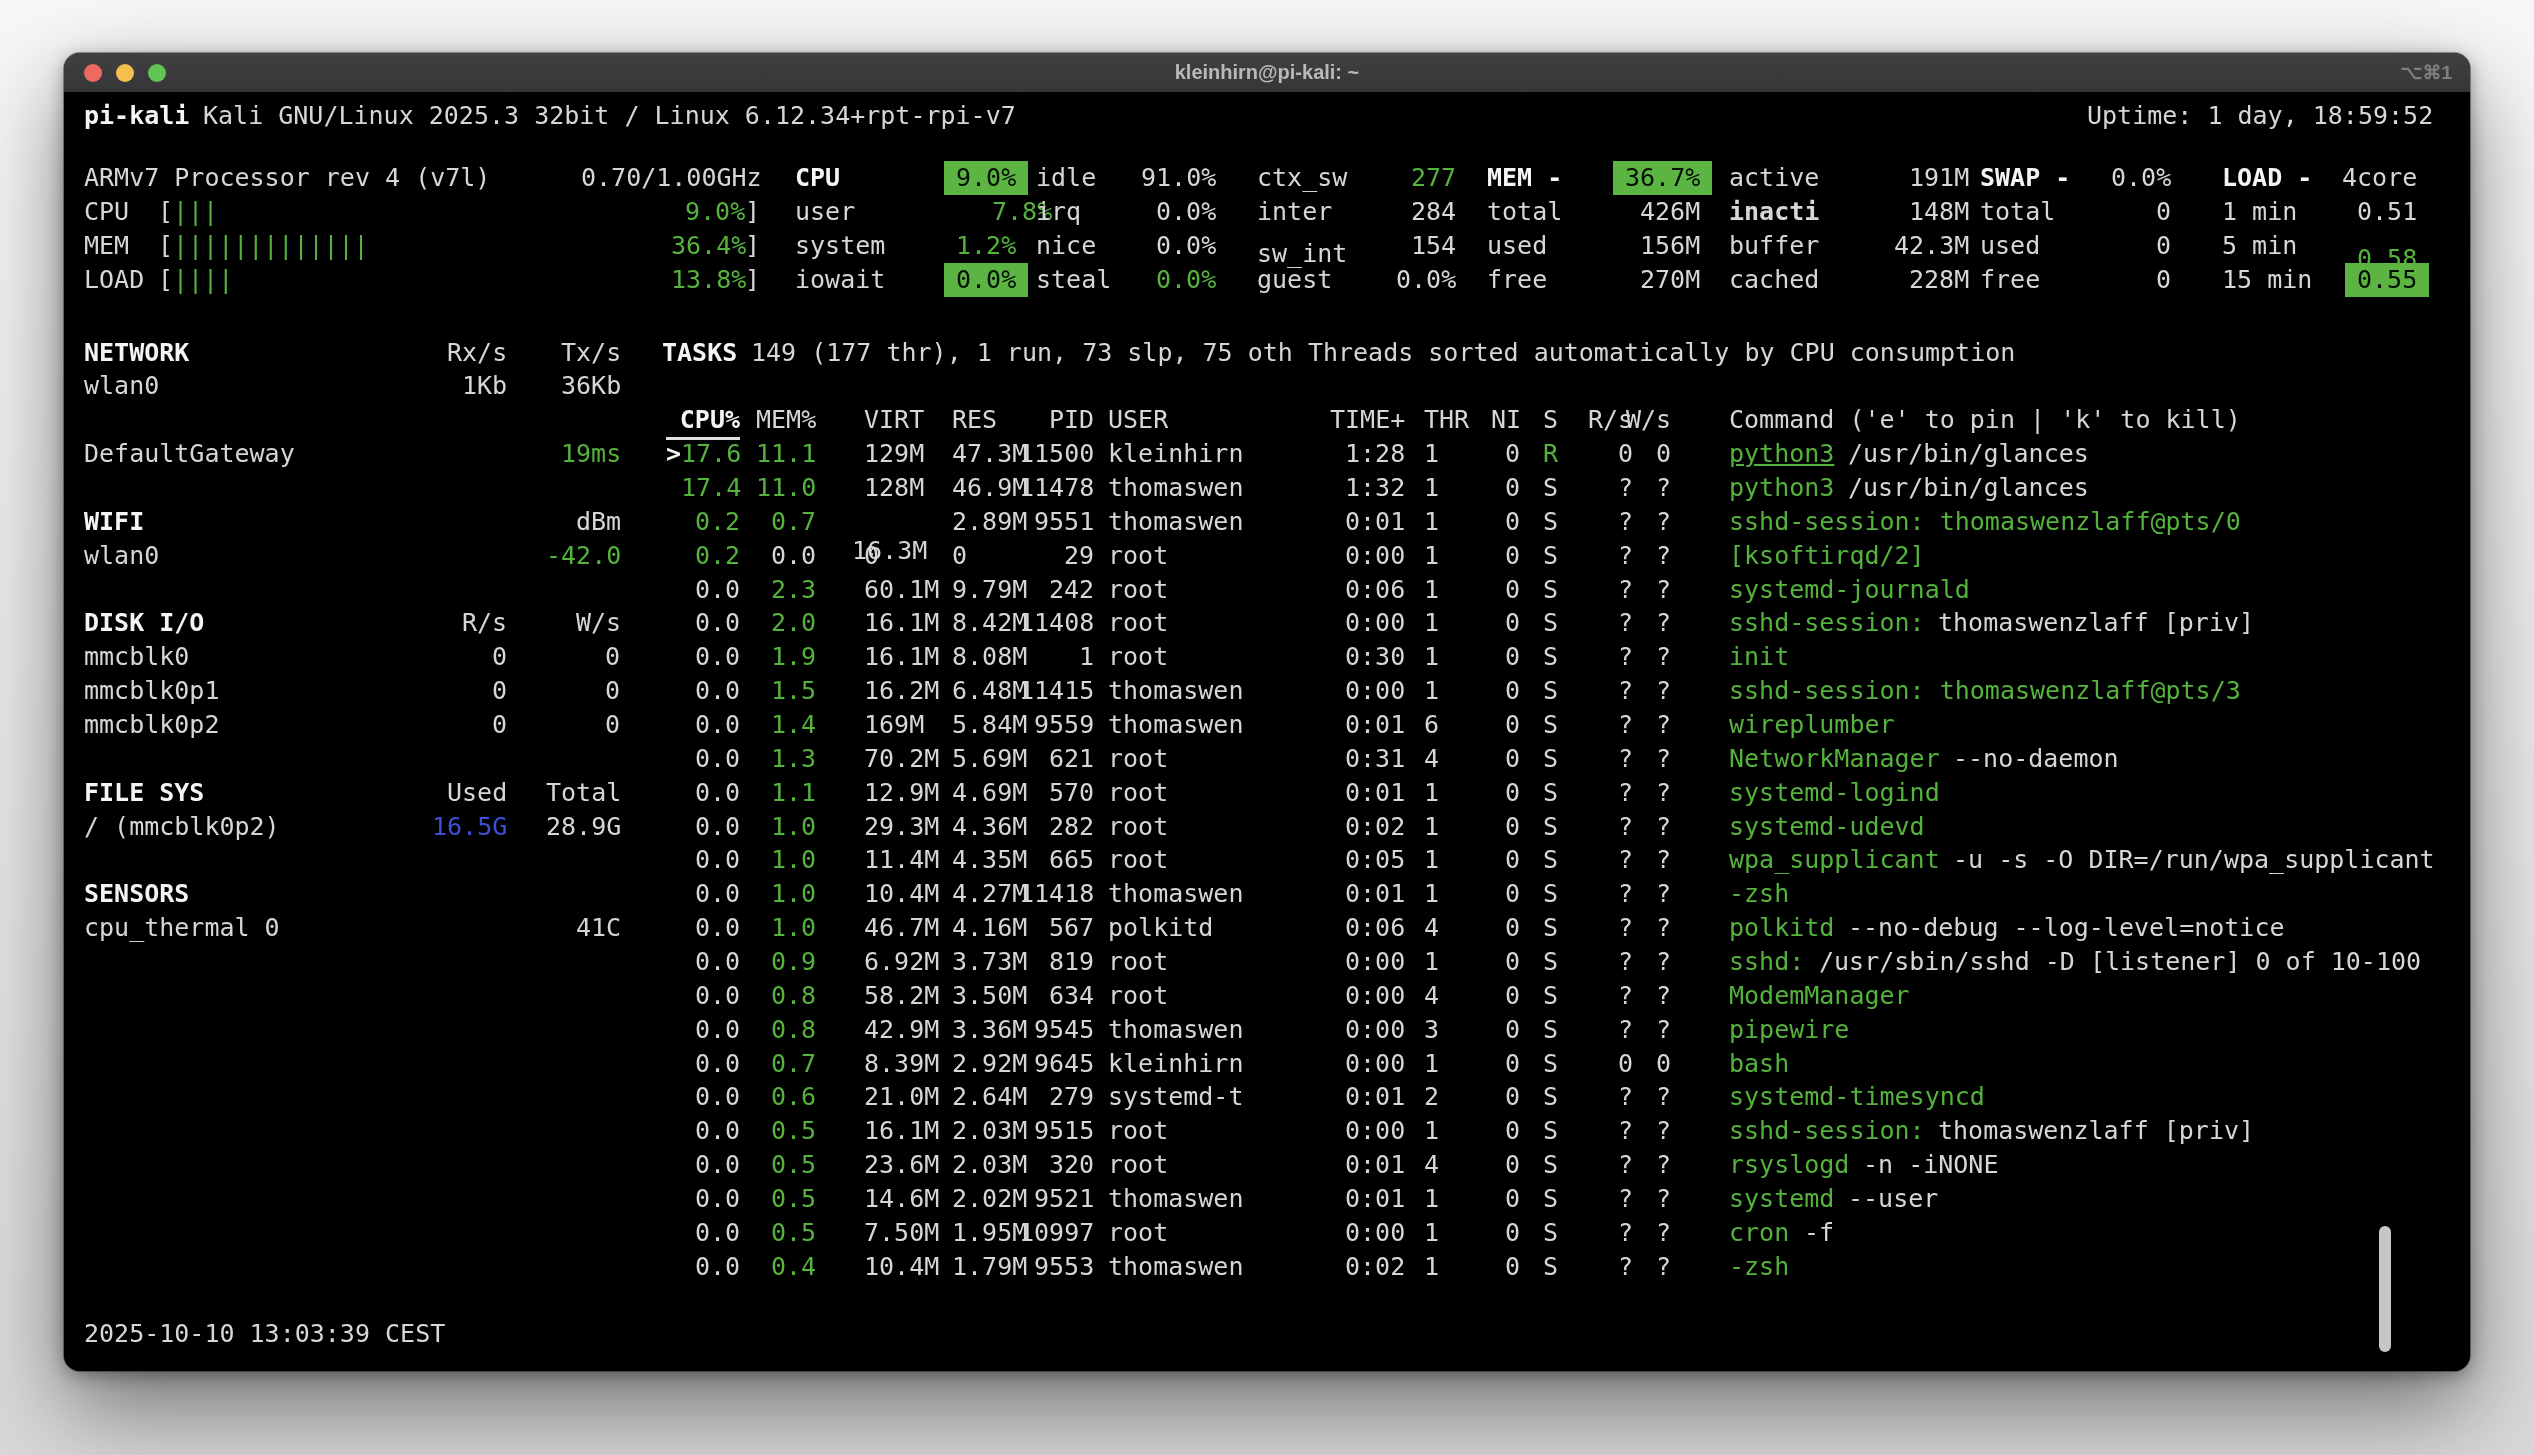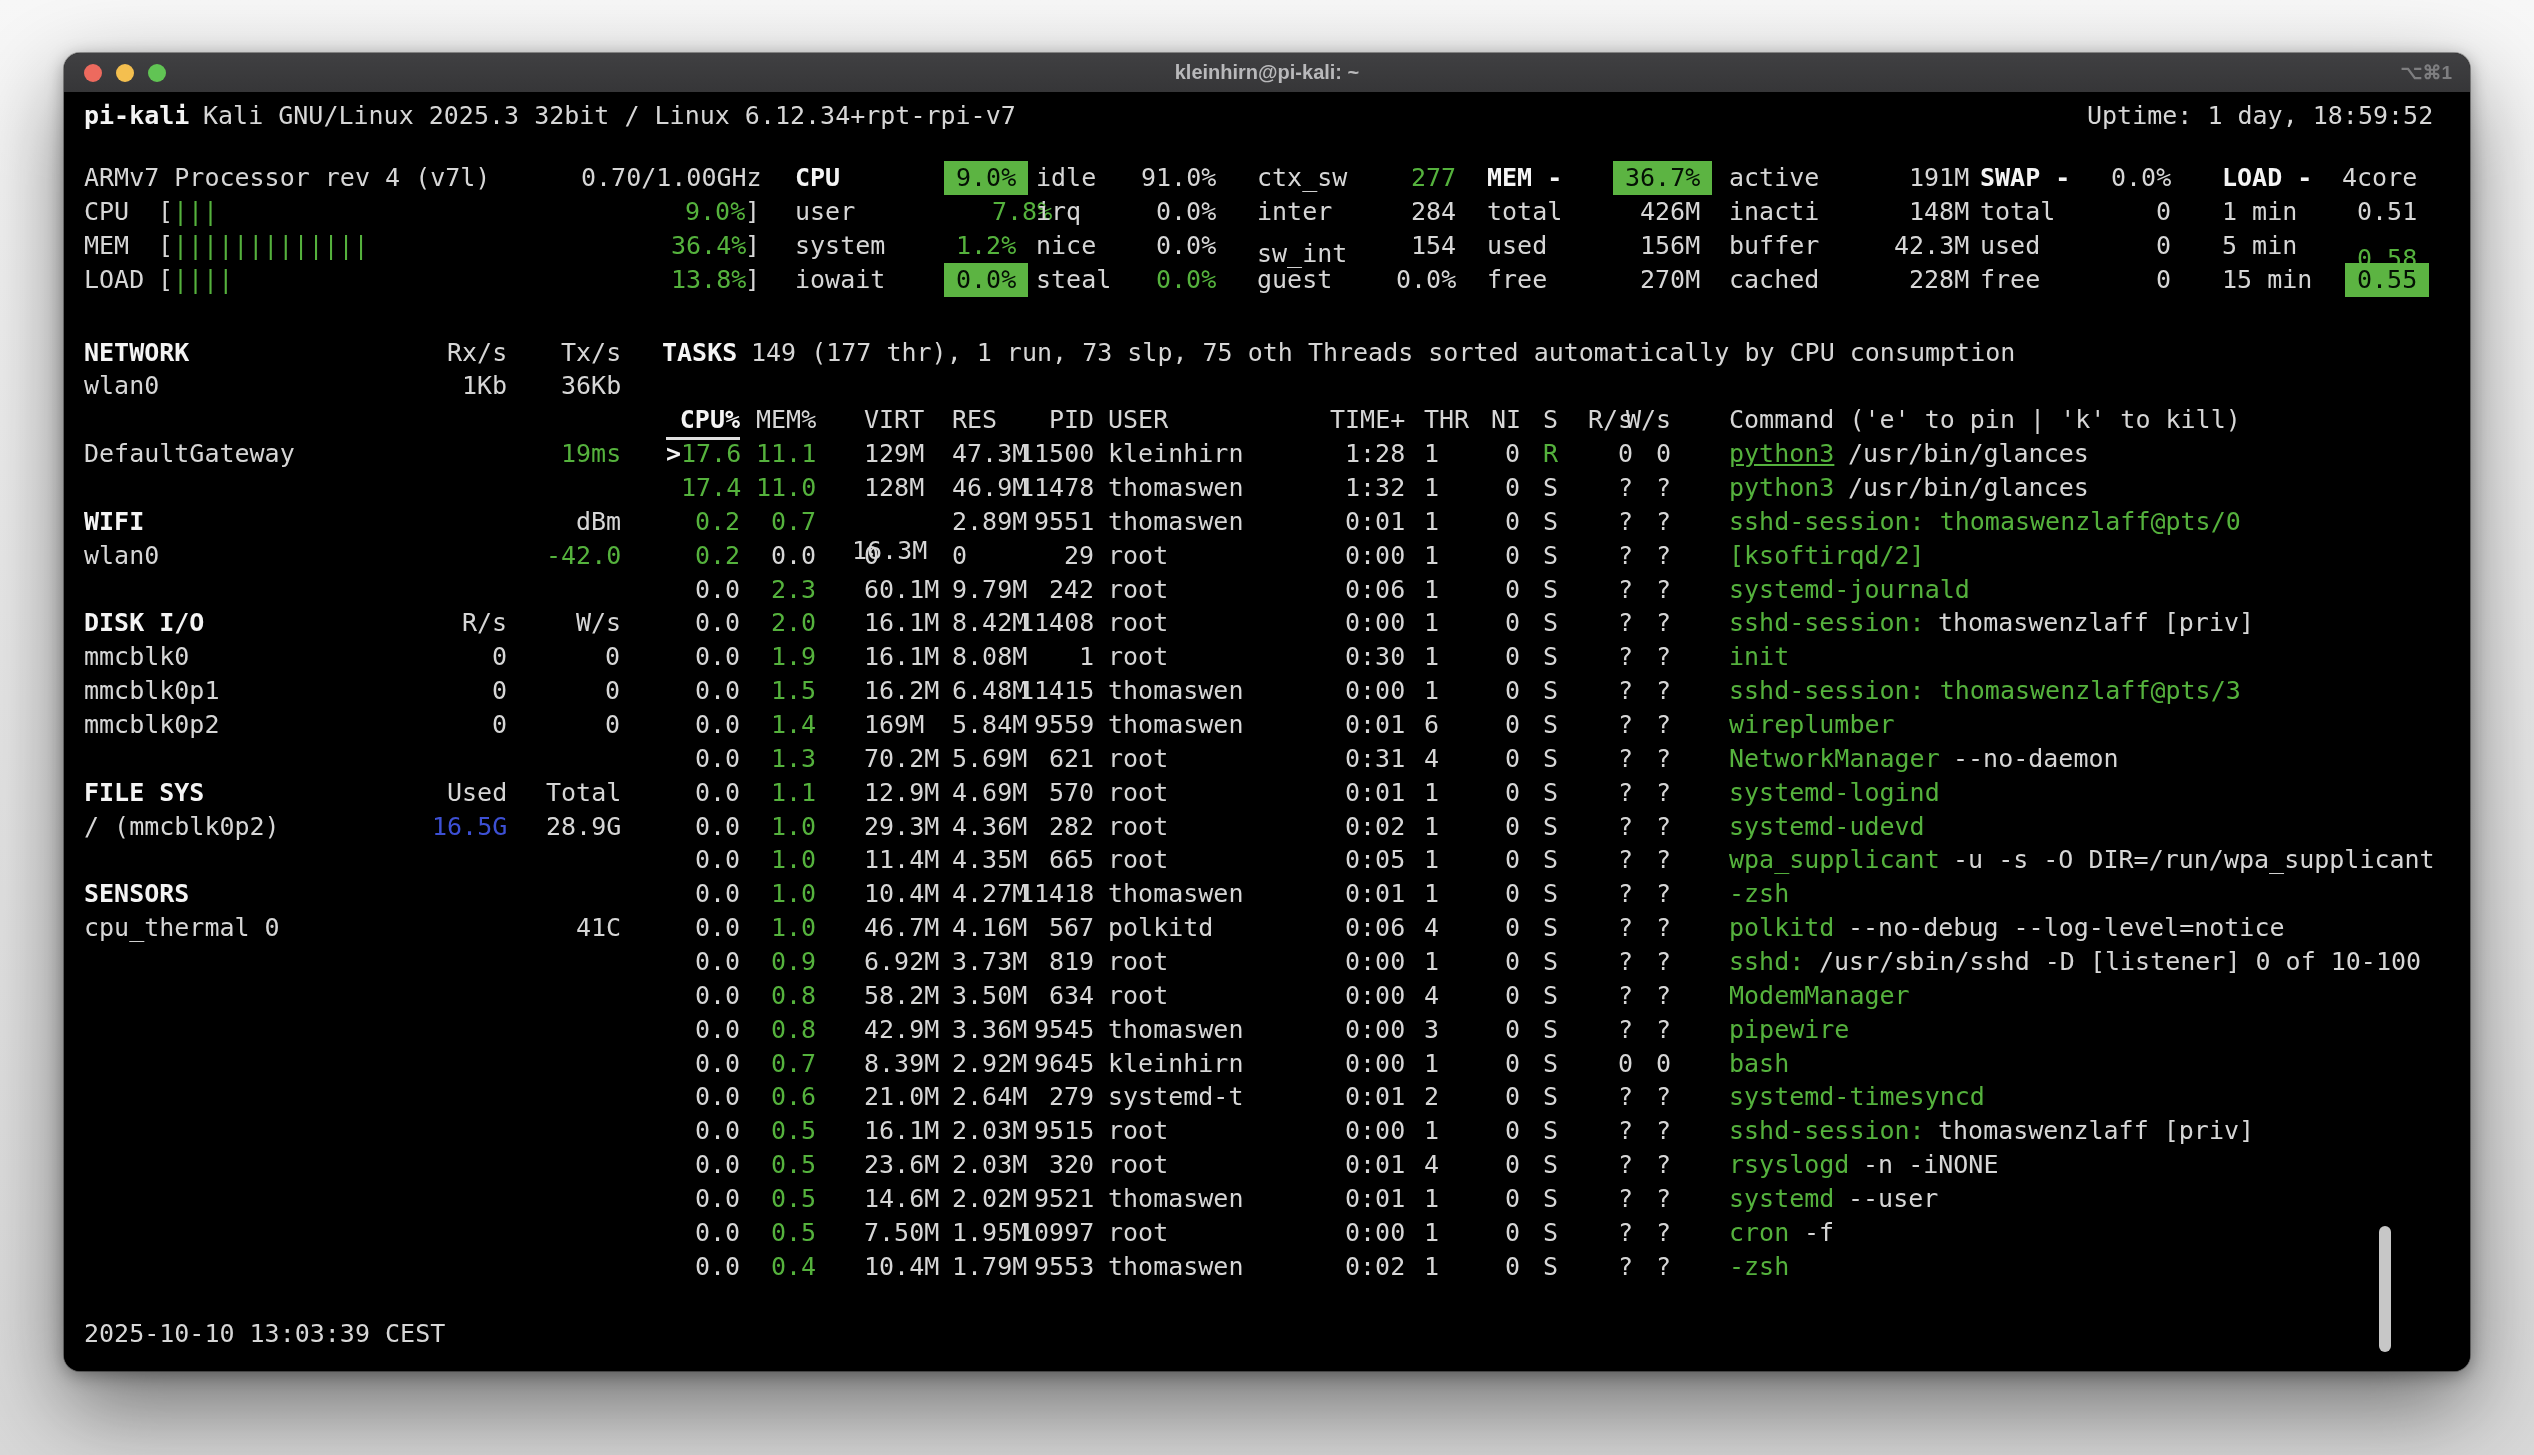--- a/index.html
+++ b/index.html
@@ -88,21 +88,21 @@
         <span class="g" style="left: 621px;">9.0%</span>
         <span class="t" style="left: 681px;">]</span>
         <span class="t" style="left: 731px;">user</span>
         <span class="g" style="left: 928px;">7.8%</span>
         <span class="t" style="left: 972px;">irq</span>
         <span class="t" style="left: 1092px;">0.0%</span>
         <span class="t" style="left: 1193px;">inter</span>
         <span class="t" style="left: 1347px;">284</span>
         <span class="t" style="left: 1423px;">total</span>
         <span class="t" style="left: 1576px;">426M</span>
-        <span class="t" style="left: 1665px;">inacti</span>
+        <span class="t" style="left: 1665px; font-weight: bold;">inacti</span>
         <span class="t" style="left: 1845px;">148M</span>
         <span class="t" style="left: 1916px;">total</span>
         <span class="t" style="left: 2092px;">0</span>
         <span class="t" style="left: 2158px;">1 min</span>
         <span class="t" style="left: 2293px;">0.51</span>
       </div>
       <div class="ln" style="top: 137px;">
         <span class="t" style="left: 20px;">MEM</span>
         <span class="t" style="left: 94px;">[</span>
         <span class="g" style="left: 109px;">|||||||||||||</span>

